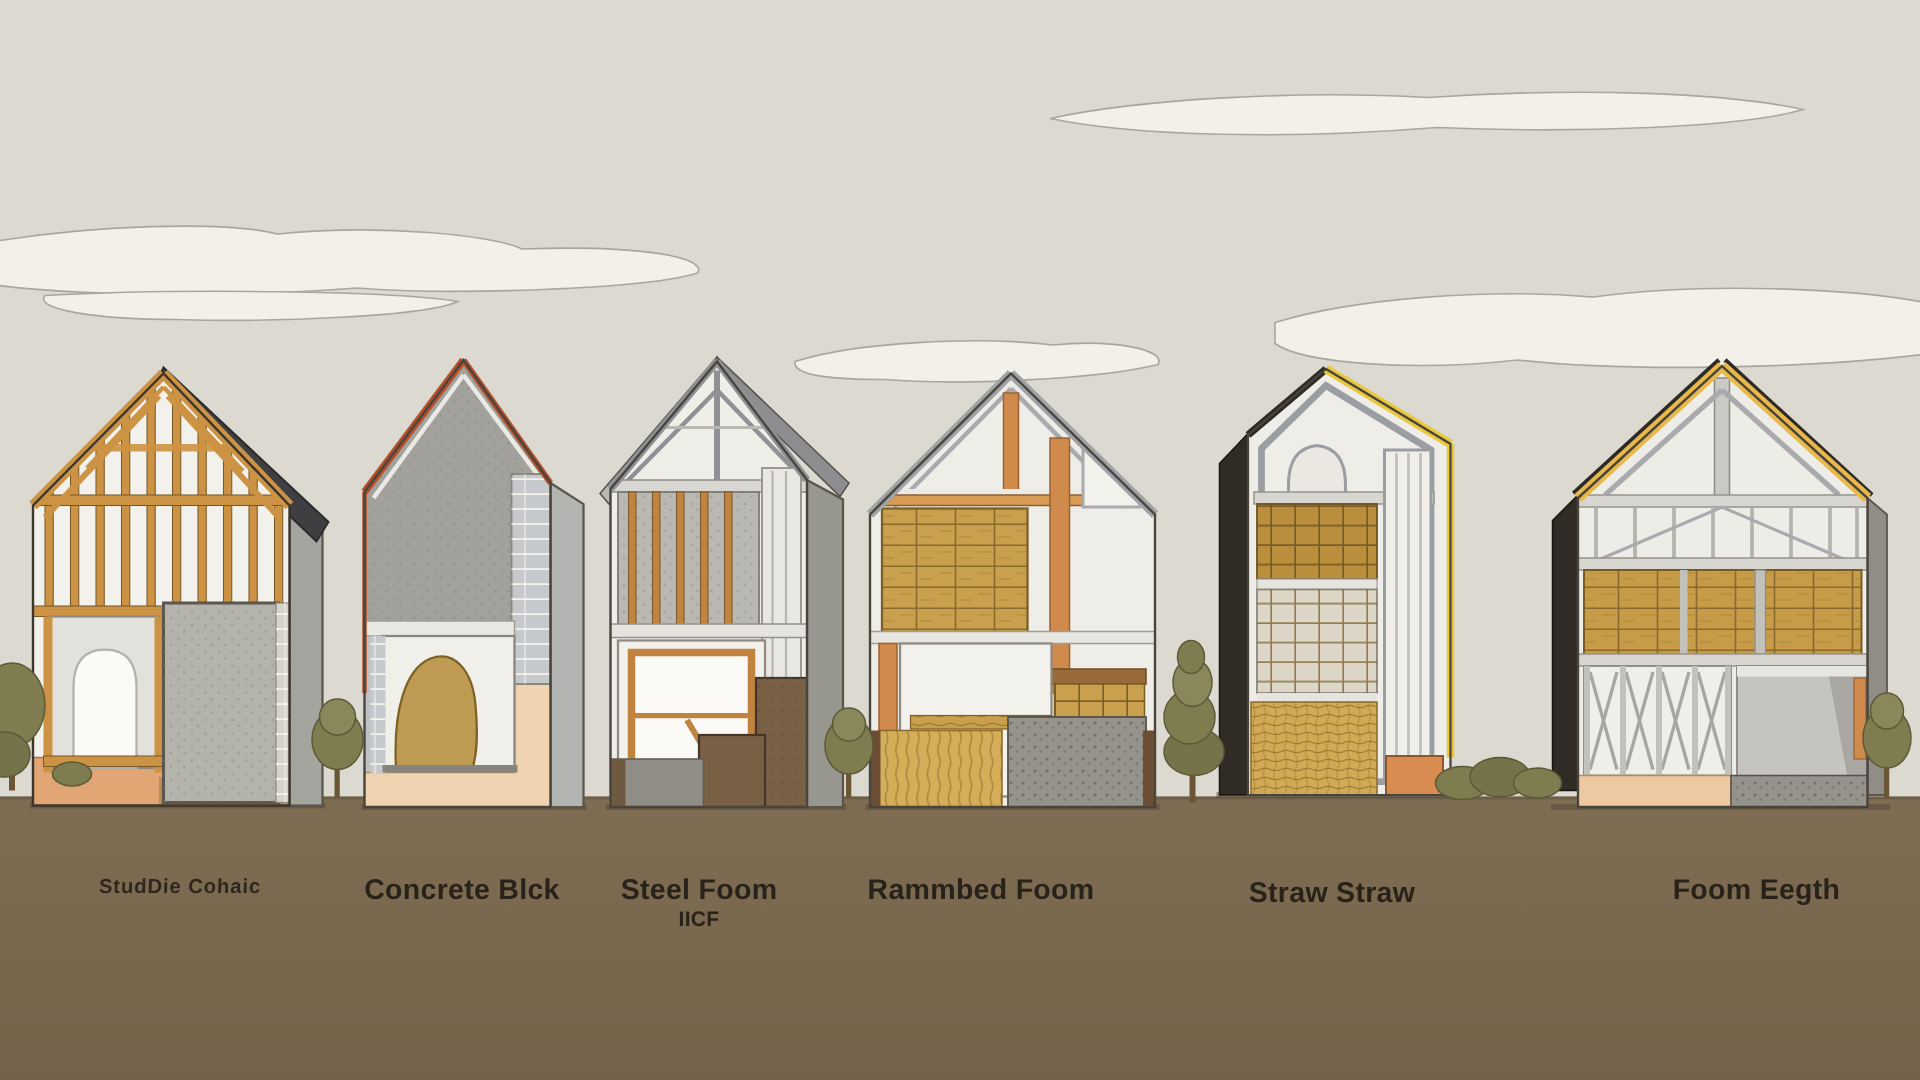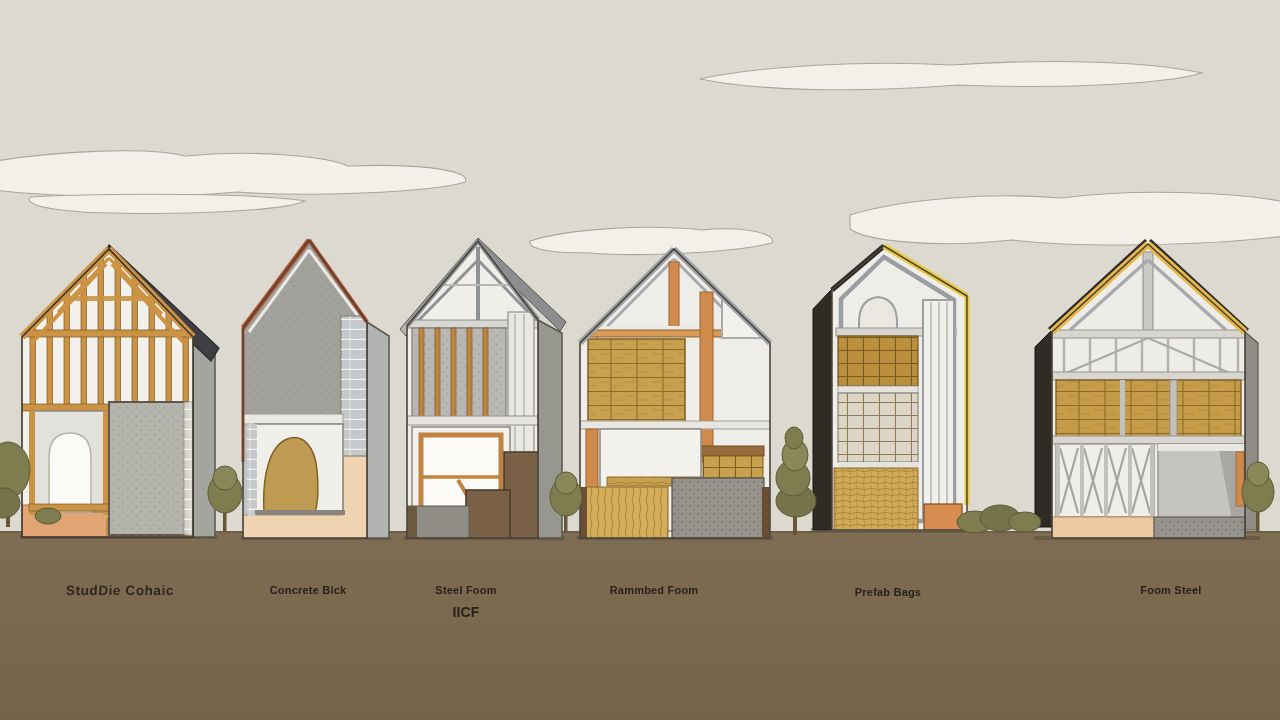--- a/index.html
+++ b/index.html
@@ -2,21 +2,21 @@
 <html><head>
 <meta charset="utf-8">
 <style>
   html,body{margin:0;padding:0;background:#1e1c19;}
   .stage{
     position:relative;width:1280px;height:720px;overflow:hidden;
     background:#dcd9d1;font-family:"Liberation Sans",sans-serif;
   }
   .scene-svg{position:absolute;left:0;top:0;display:block;}
   .house-label{
-    position:absolute;text-align:center;font-weight:700;font-size:11px;
+    position:absolute;text-align:center;font-weight:700;font-size:19px;
     color:#29221a;letter-spacing:.2px;line-height:1.1;
   }
   .house-label.garbled{font-size:13.5px;letter-spacing:.6px;opacity:.92;transform:skewX(-2deg);}
   .house-label.sub{font-size:14px;}
 </style>
 </head>
 <body>
 
 <div class="stage">
 
@@ -353,16 +353,16 @@
       <ellipse cx="1258" cy="474" rx="11" ry="12" fill="#8a875a" stroke="#5c5a38" stroke-width="1"></ellipse>
     </g>
   </g>
 </svg>
 
 <div class="house-label garbled" style="left:40px;top:584px;width:160px">StudDie Cohaic</div>
 <div class="house-label" style="left:238px;top:584px;width:140px">Concrete Blck</div>
 <div class="house-label" style="left:396px;top:584px;width:140px">Steel Foom</div>
 <div class="house-label sub" style="left:396px;top:605px;width:140px">IICF</div>
 <div class="house-label" style="left:574px;top:584px;width:160px">Rammbed Foom</div>
-<div class="house-label" style="left:818px;top:586px;width:140px">Prefab Bags</div>
-<div class="house-label" style="left:1091px;top:584px;width:160px">Foom Steel</div>
+<div class="house-label" style="left:818px;top:586px;width:140px">Straw Straw</div>
+<div class="house-label" style="left:1091px;top:584px;width:160px">Foom Eegth</div>
 
 </div>
 
 </body></html>

